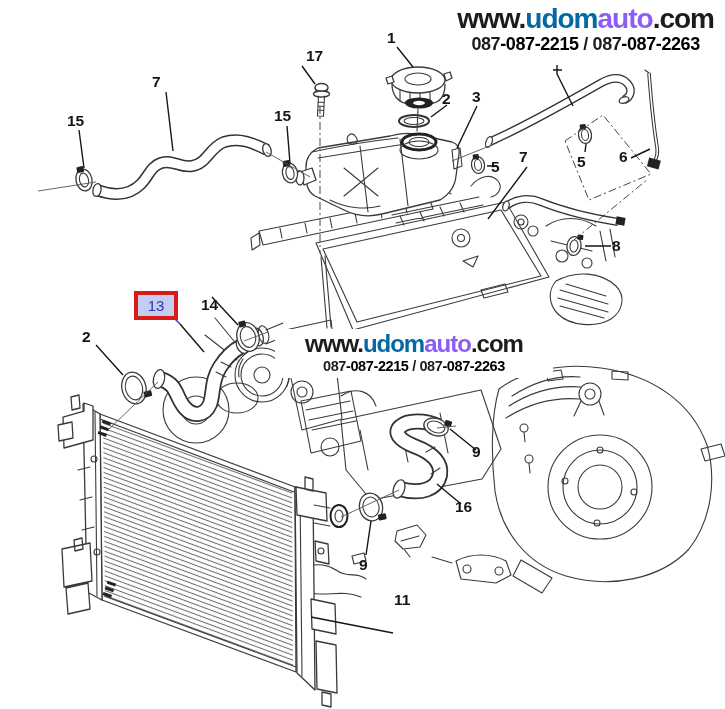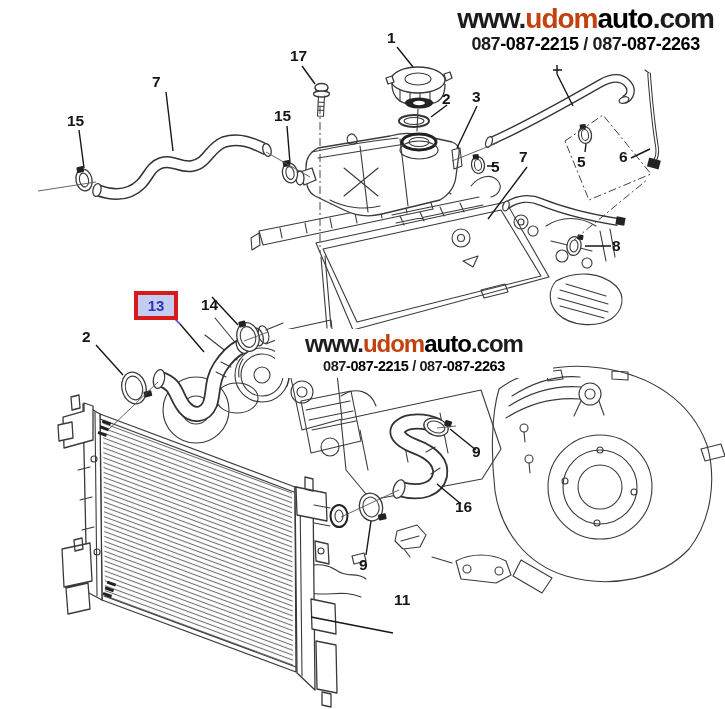--- a/index.html
+++ b/index.html
@@ -13,26 +13,26 @@
   .al{stroke:#555;stroke-width:0.9;fill:none}
   .dd{stroke:#444;stroke-width:1;fill:none;stroke-dasharray:8 3 2 3}
   .dk{fill:#222;stroke:none}
   .wm{position:absolute;font-weight:bold;background:#fff;text-align:center;line-height:1.12;z-index:5}
   .wm-top{top:0;right:5px;padding:3px 6px 5px}
   .wm .l1{font-size:28px;letter-spacing:-1px;color:#1c1c1c;white-space:nowrap}
   .wm .l2{font-size:18px;letter-spacing:-0.4px;color:#1c1c1c;white-space:nowrap}
   .wm-mid{top:329px;left:275px;width:278px;padding:2px 0 4px}
   .wm-mid .l1{font-size:24px}
   .wm-mid .l2{font-size:14.5px}
-  .bb{color:#c2410c}
-  .rr{color:#000000}
+  .bb{color:#0369a1}
+  .rr{color:#8b5cf6}
   .pb{color:#000000}
   .callout{position:absolute;font-weight:bold;font-size:15.5px;color:#151515;z-index:6}
   .hl{position:absolute;left:134px;top:291px;width:36px;height:21px;border:4px solid #d81a1a;
-      background:#c4ccf0;color:#2a36b8;font-weight:bold;font-size:15px;line-height:21px;
+      background:#c4ccf0;color:#2a36b8;font-weight:normal;font-size:15px;line-height:21px;
       text-align:center;z-index:6}
 </style>
 </head>
 <body>
 
 <div id="stage">
 
 <svg width="725" height="709" viewBox="0 0 725 709">
   <defs>
     <pattern id="fins" width="10" height="4.6" patternUnits="userSpaceOnUse" patternTransform="rotate(20.3)">
@@ -321,17 +321,17 @@
 <div class="callout" style="left:612px;top:237px">8</div>
 <div class="callout" style="left:472px;top:443px">9</div>
 <div class="callout" style="left:359px;top:556px">9</div>
 <div class="callout" style="left:455px;top:498px">16</div>
 <div class="callout" style="left:394px;top:591px">11</div>
 <div class="callout" style="left:82px;top:328px">2</div>
 <div class="callout" style="left:201px;top:296px">14</div>
 <div class="callout" style="left:67px;top:112px">15</div>
 <div class="callout" style="left:274px;top:107px">15</div>
 <div class="callout" style="left:152px;top:73px">7</div>
-<div class="callout" style="left:290px;top:47px">17</div>
+<div class="callout" style="left:306px;top:47px">17</div>
 
 <div class="hl">13</div>
 
 </div>
 
 </body></html>

